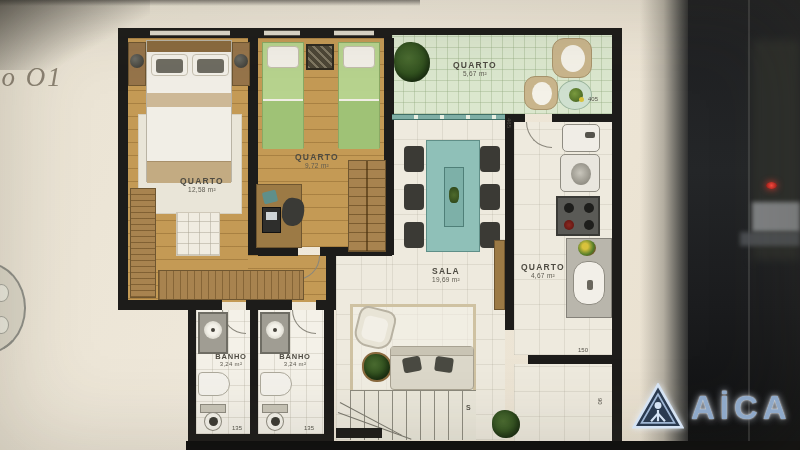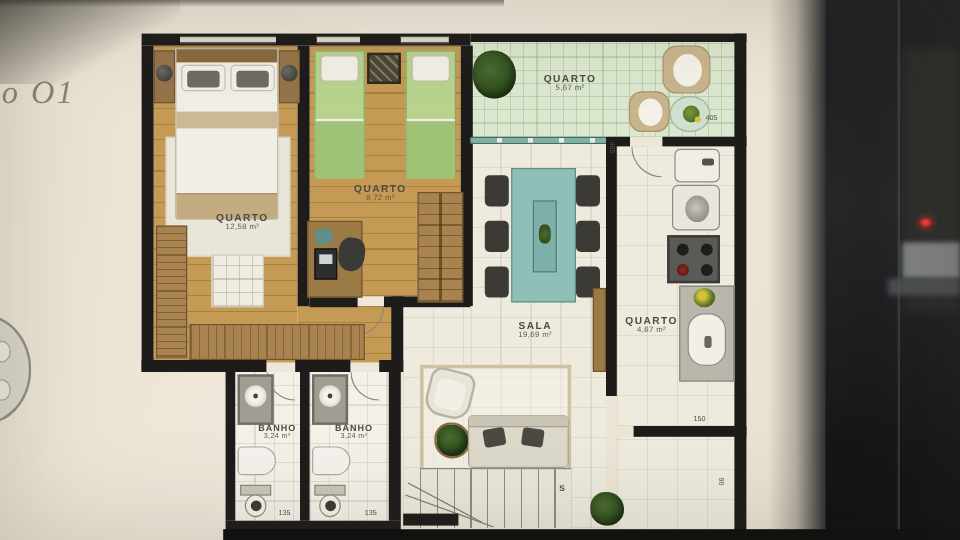--- a/index.html
+++ b/index.html
@@ -248,14 +248,25 @@
   <div class="abs" style="left:640px;top:0;width:52px;height:450px;background:linear-gradient(90deg,rgba(200,194,180,0) 0%,#b3ada0 45%,#5e5d58 75%,#1c1d1f 100%);"></div>
   <div class="abs" style="left:688px;top:0;width:112px;height:450px;background:linear-gradient(180deg,#1e1f21 0%,#242628 38%,#1b1c1e 68%,#0e0f10 100%);"></div>
   <div class="abs" style="left:752px;top:40px;width:48px;height:220px;background:#2d2f2b;opacity:.85;filter:blur(5px);"></div>
   <div class="abs" style="left:748px;top:0;width:2px;height:450px;background:rgba(110,110,106,.35);"></div>
   <div class="abs" style="left:766px;top:182px;width:11px;height:7px;border-radius:50%;background:radial-gradient(circle,#ff4a40,#8e130e);box-shadow:0 0 7px rgba(255,60,50,.9);"></div>
   <div class="abs" style="left:752px;top:202px;width:48px;height:30px;background:#94979a;opacity:.8;filter:blur(2px);"></div>
   <div class="abs" style="left:740px;top:232px;width:60px;height:14px;background:#54575b;opacity:.8;filter:blur(2px);"></div>
   <div class="abs" style="left:186px;top:441px;width:614px;height:9px;background:#0d0d0d;"></div>
   <div class="abs" style="left:0;top:0;width:800px;height:450px;box-shadow:inset 0 0 90px rgba(70,62,48,.22);pointer-events:none;"></div>
 
+  <div class="abs" style="left:632px;top:374px;width:168px;height:68px;display:flex;align-items:center;gap:7px;z-index:10;">
+    <span style="display:inline-block;filter:drop-shadow(0 0 3px rgba(235,244,255,.8));">
+      <svg width="52" height="46" viewBox="0 0 60 53">
+        <polygon points="30,2 58,51 2,51" fill="#2a3a50" stroke="#d5e3f4" stroke-width="3"></polygon>
+        <polygon points="30,13 49,46 11,46" fill="none" stroke="#9fb6d4" stroke-width="2"></polygon>
+        <circle cx="30" cy="26" r="4" fill="#d5e3f4"></circle>
+        <path d="M30 31 L30 44 M30 35 L22 44 M30 35 L38 44" stroke="#d5e3f4" stroke-width="2.5" fill="none"></path>
+      </svg>
+    </span>
+    <span class="logo-text">AİCA</span>
+  </div>
 
 </div>
 
 </body></html>

